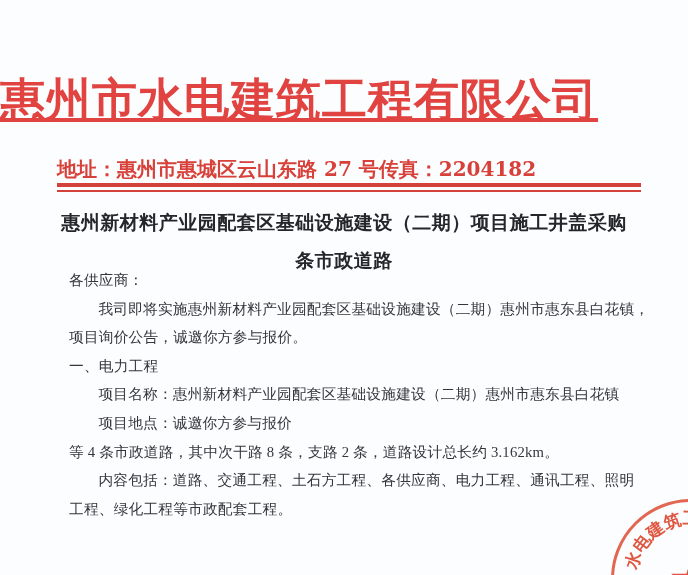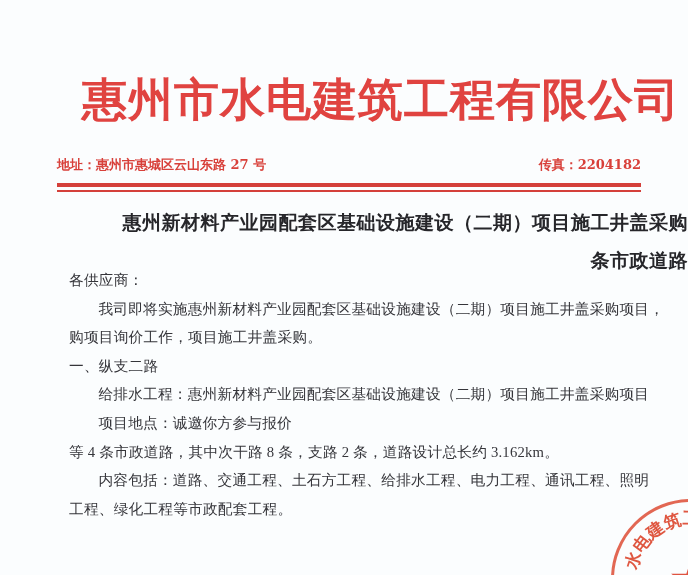--- a/index.html
+++ b/index.html
@@ -5,41 +5,42 @@
   html,body{margin:0;padding:0;}
   .page{
     position:relative;
     width:688px;height:575px;
     background:#fbfdfe;
     overflow:hidden;
     font-family:"DejaVu Serif","Liberation Serif",serif;
   }
   
   .company{
-    position:absolute;top:70px;left:0;right:8px;
+    position:absolute;top:70px;left:0;right:16px;
     margin:0;
-    text-align:right;
+    text-align:left;
     font-size:45px;
     font-weight:bold;
     letter-spacing:1px;
     color:#e04340;
+    text-decoration:underline;
   }
   .contact-row{
     position:absolute;top:156px;left:57px;width:584px;
-    display:flex;justify-content:space-between;align-items:baseline;
-    font-size:13px;font-weight:bold;color:#d8403a;
+    display:flex;align-items:baseline;
+    font-size:20px;font-weight:bold;color:#d8403a;
     white-space:pre;
   }
   .rule{position:absolute;left:57px;width:584px;background:#d4403a;}
   .rule-thick{top:183px;height:4px;}
   .rule-thin{top:190px;height:2px;}
   
   .doc-title{
     position:absolute;top:203px;left:0;right:0;
-    text-align:right;
+    text-align:center;
     font-size:19px;font-weight:bold;color:#26262a;
     line-height:38px;
     letter-spacing:0.5px;
   }
   
   .body-text{
     position:absolute;top:266px;left:69px;width:572px;
     font-size:14.7px;color:#35353a;
     line-height:28.6px;
     letter-spacing:0.2px;
@@ -91,27 +92,27 @@
   <div class="rule rule-thick"></div>
   <div class="rule rule-thin"></div>
 
   <div class="doc-title">
     <div>惠州新材料产业园配套区基础设施建设（二期）项目施工井盖采购</div>
     <div>条市政道路</div>
   </div>
 
   <div class="body-text" id="bodyLines">
       <div class="line">各供应商：</div>
-      <div class="line indent">我司即将实施惠州新材料产业园配套区基础设施建设（二期）项目施工井盖采购项目，</div>
-      <div class="line">购项目询价工作，项目施工井盖采购。</div>
-      <div class="line">一、纵支二路</div>
-      <div class="line indent">给排水工程：惠州新材料产业园配套区基础设施建设（二期）项目施工井盖采购项目</div>
+      <div class="line indent">我司即将实施惠州新材料产业园配套区基础设施建设（二期）惠州市惠东县白花镇，</div>
+      <div class="line">项目询价公告，诚邀你方参与报价。</div>
+      <div class="line">一、电力工程</div>
+      <div class="line indent">项目名称：惠州新材料产业园配套区基础设施建设（二期）惠州市惠东县白花镇</div>
       <div class="line indent">项目地点：诚邀你方参与报价</div>
       <div class="line">等 4 条市政道路，其中次干路 8 条，支路 2 条，道路设计总长约 3.162km。</div>
-      <div class="line indent">内容包括：道路、交通工程、土石方工程、给排水工程、电力工程、通讯工程、照明</div>
+      <div class="line indent">内容包括：道路、交通工程、土石方工程、各供应商、电力工程、通讯工程、照明</div>
       <div class="line">工程、绿化工程等市政配套工程。</div>
     </div>
 
   <div class="seal">
     <div class="seal-ring"></div>
     <div id="sealChars">
         <span class="seal-char" style="transform: rotate(-72deg) translateY(-62px);">水</span>
         <span class="seal-char" style="transform: rotate(-54deg) translateY(-62px);">电</span>
         <span class="seal-char" style="transform: rotate(-36deg) translateY(-62px);">建</span>
         <span class="seal-char" style="transform: rotate(-18deg) translateY(-62px);">筑</span>

